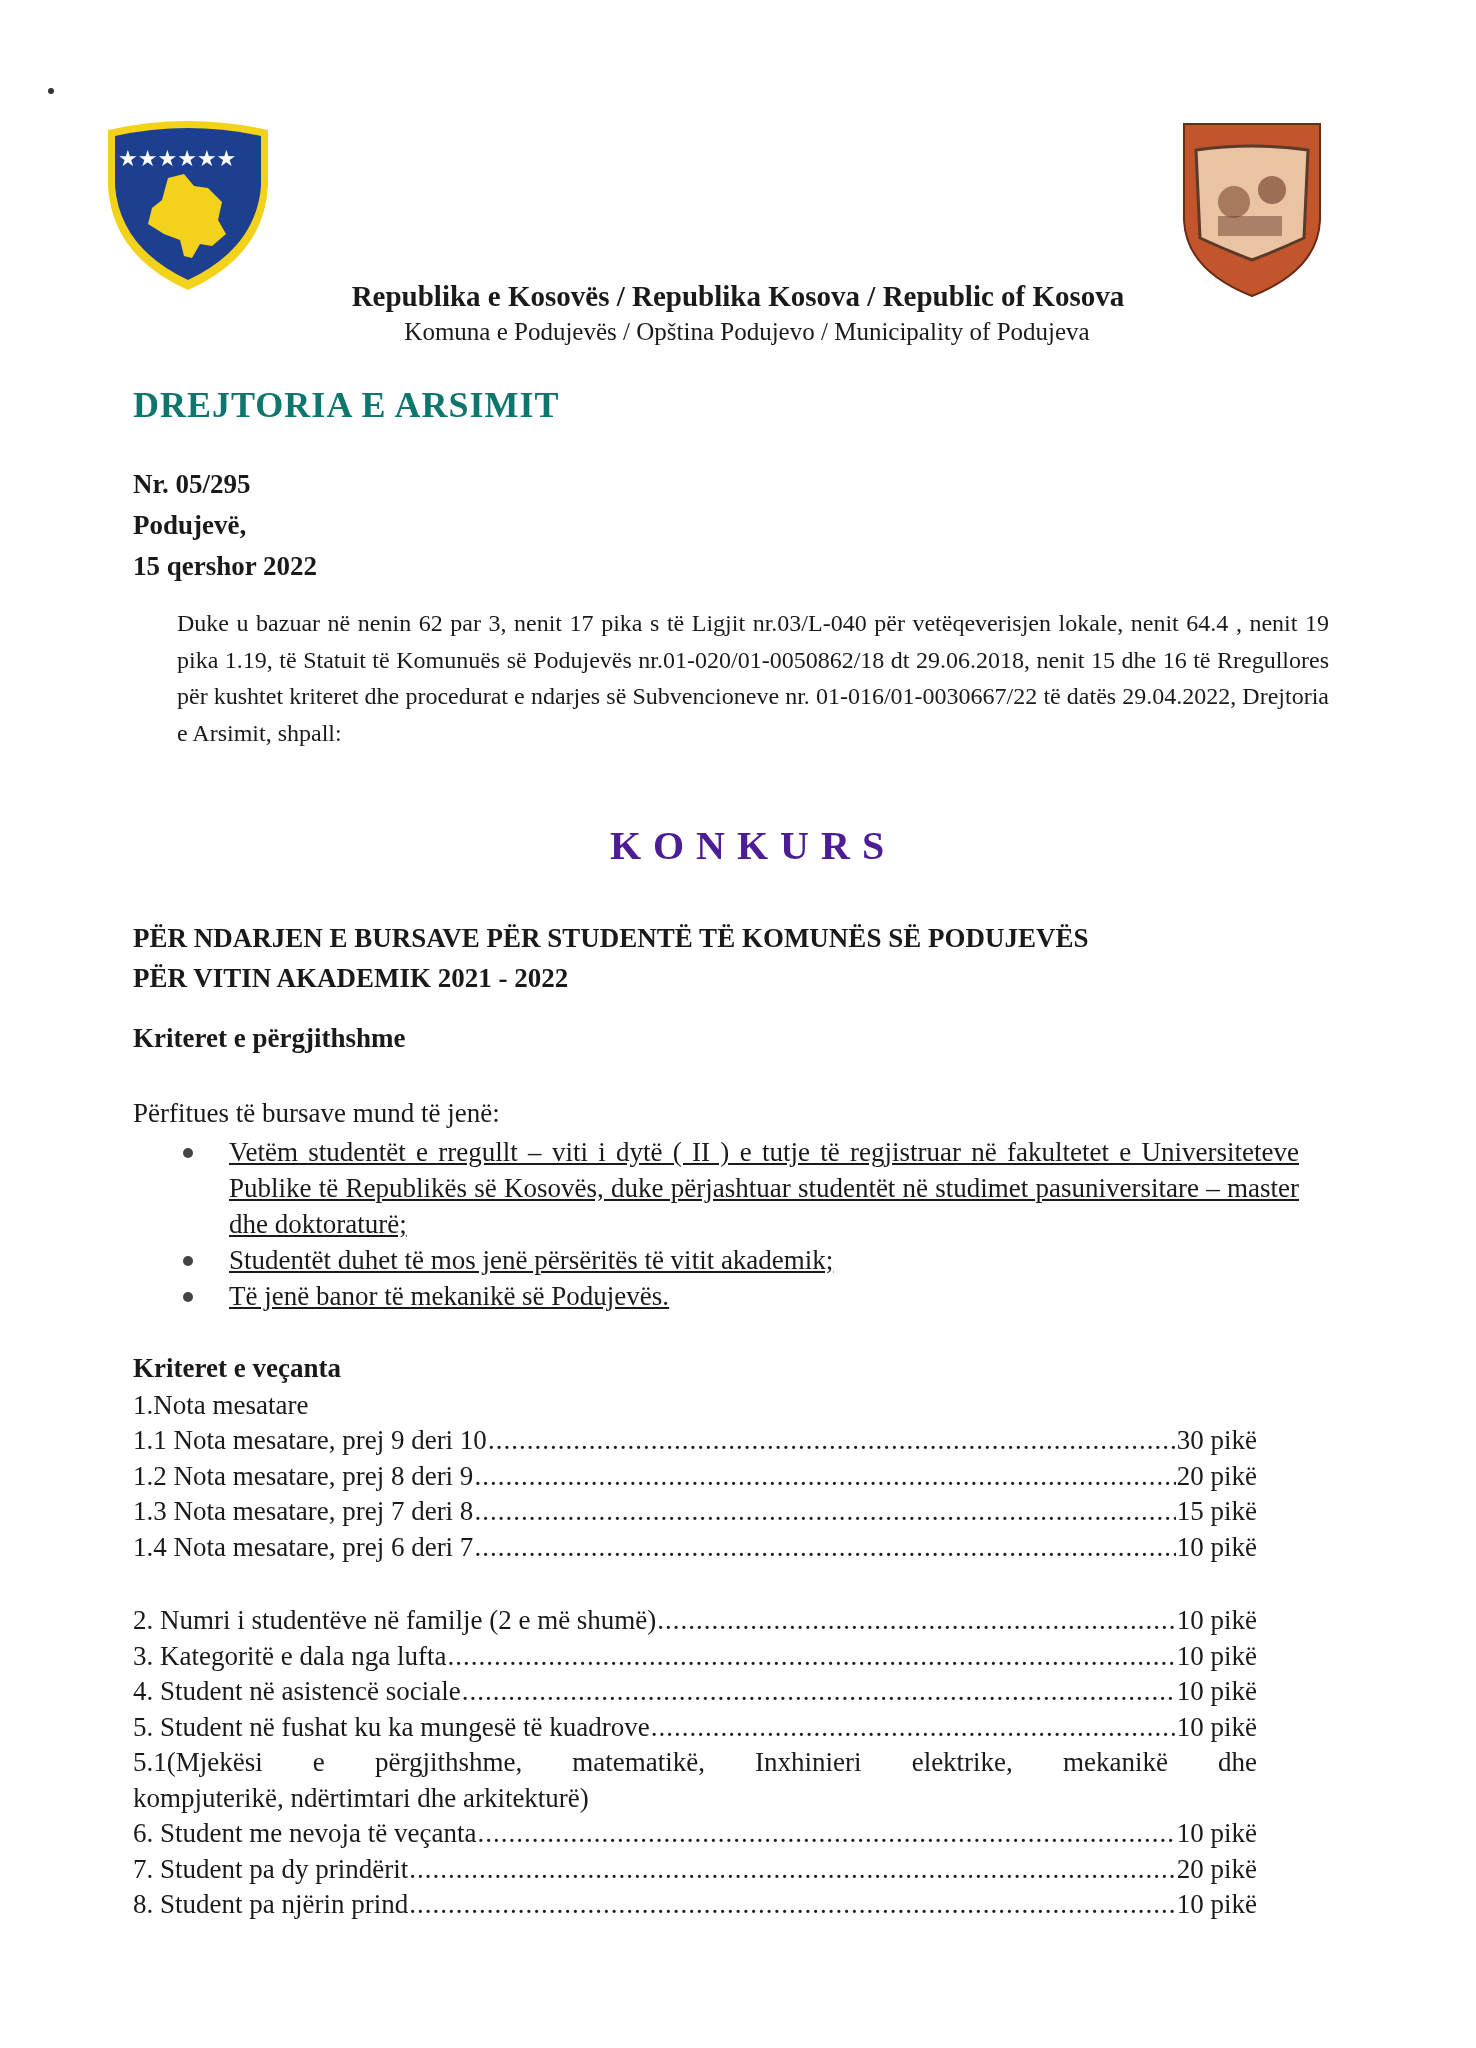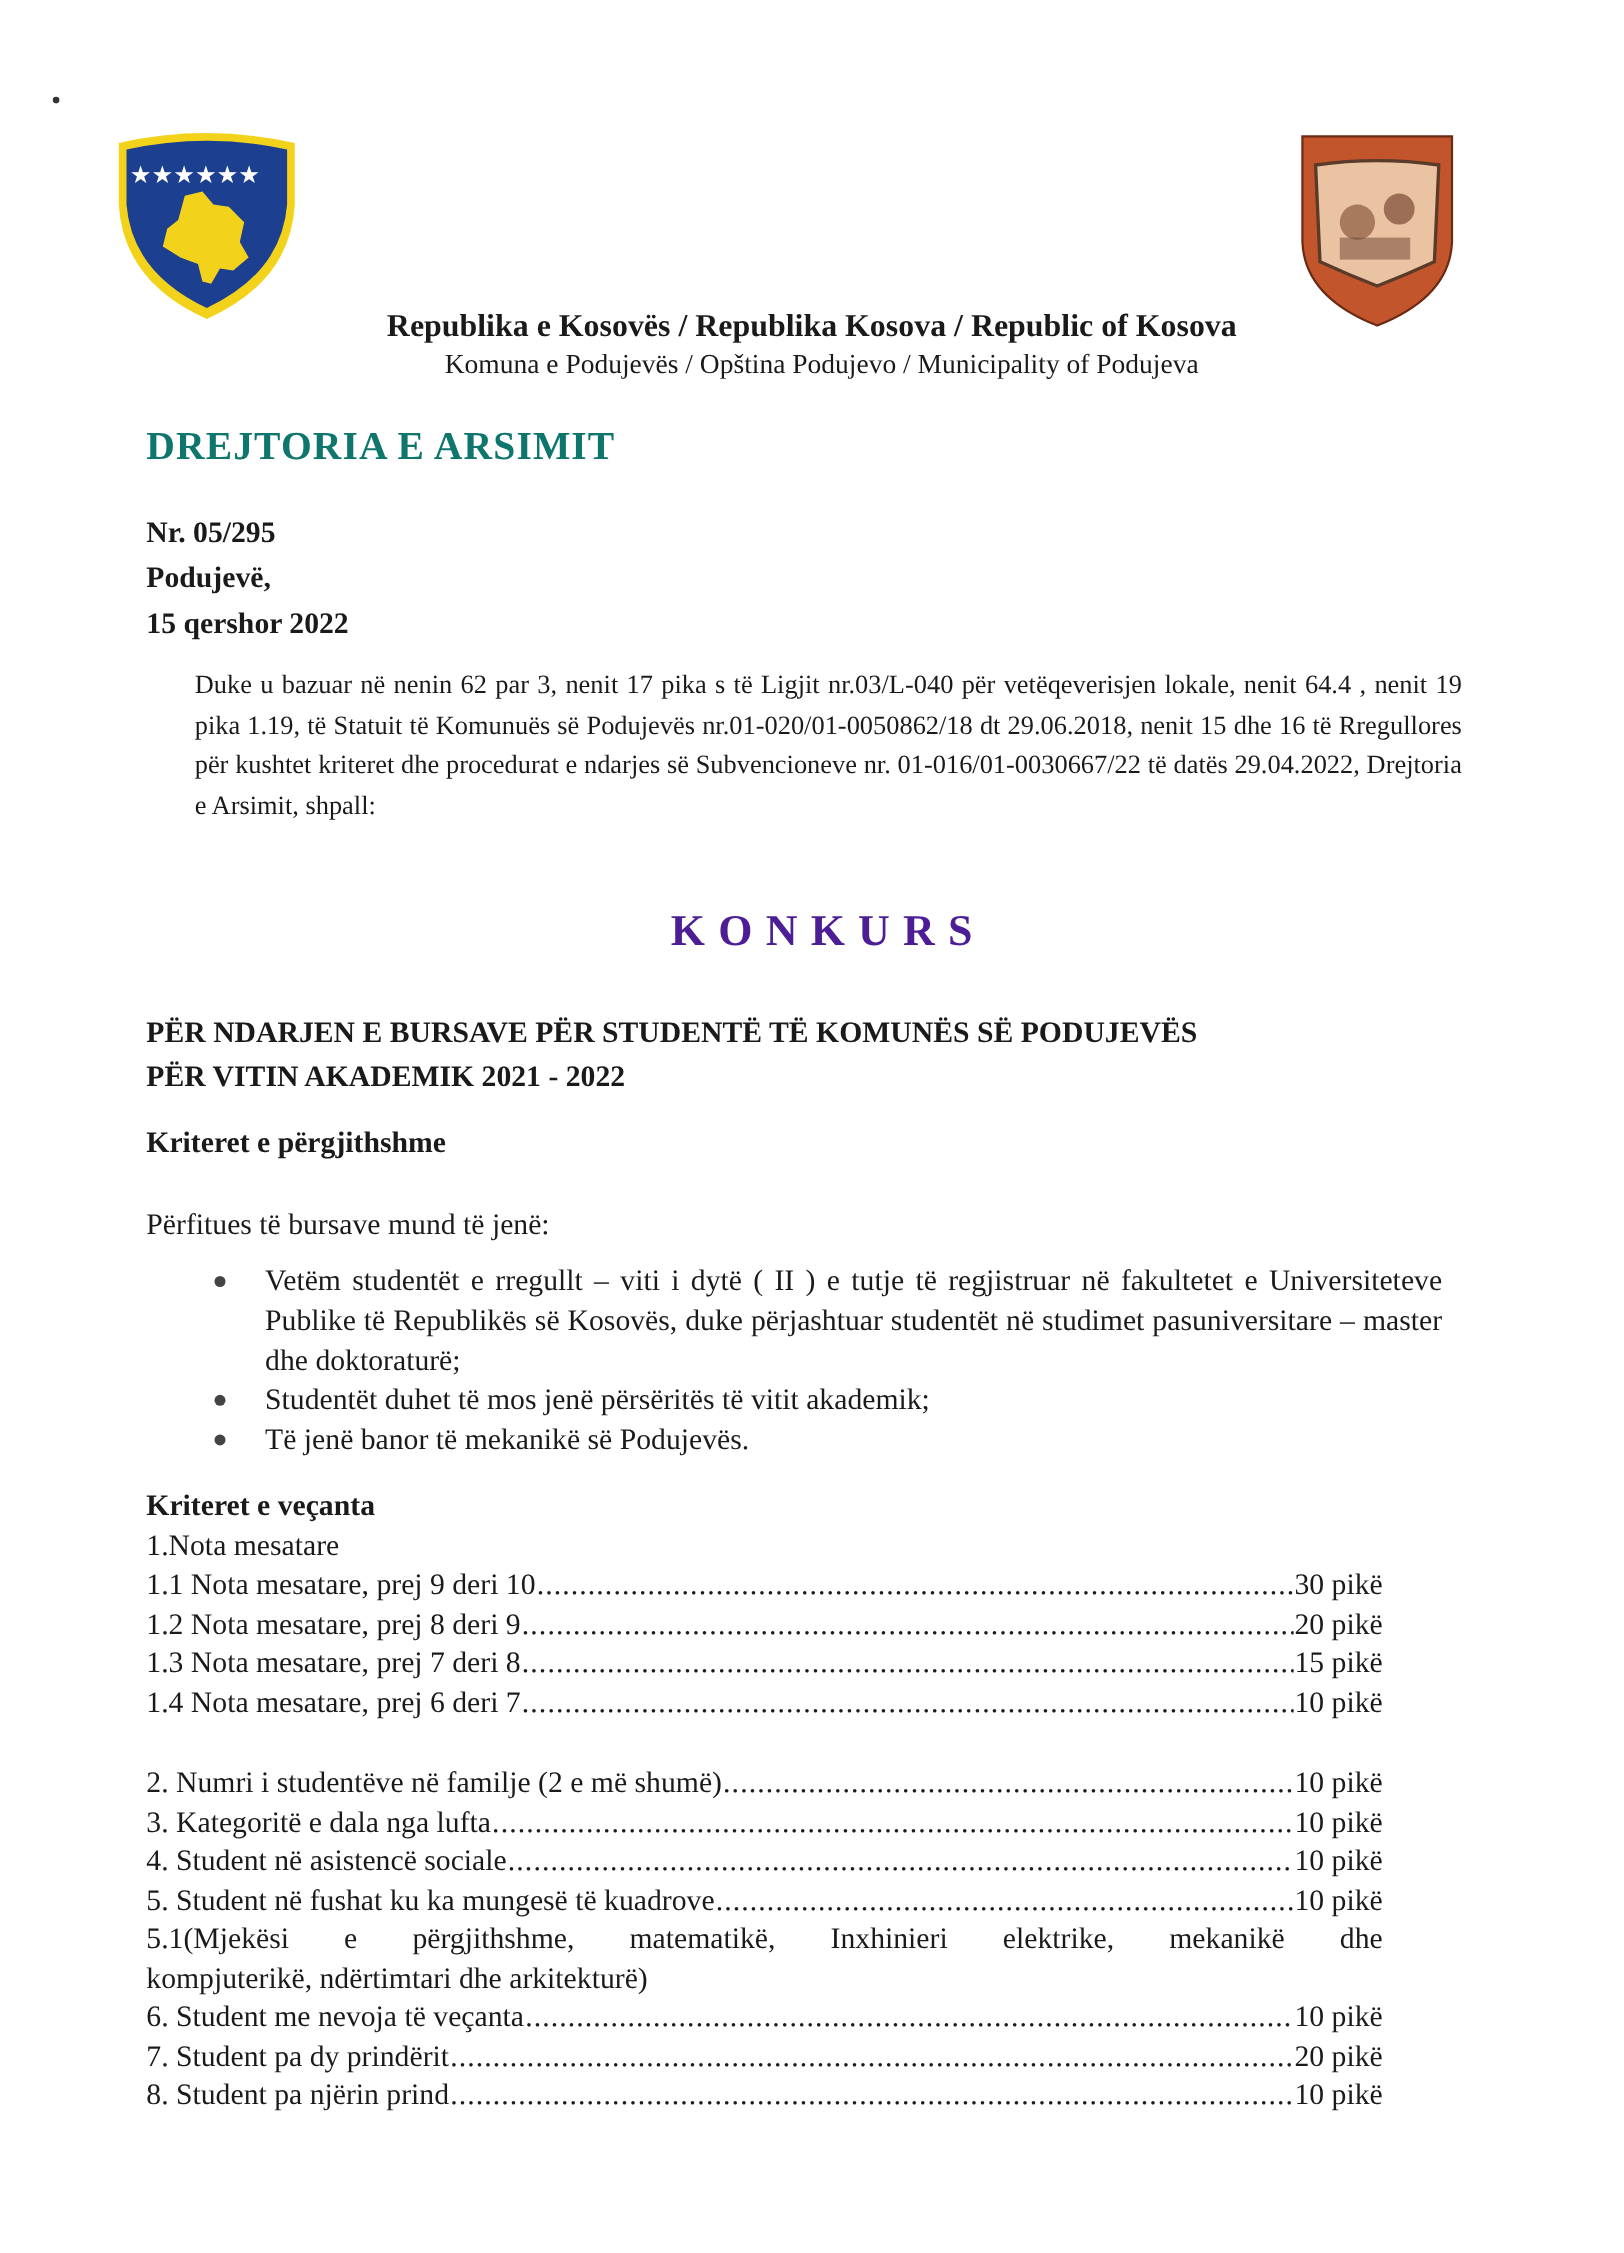--- a/index.html
+++ b/index.html
@@ -11,21 +11,21 @@
   .emblem-right { left: 1178px; top: 120px; width: 148px; height: 178px; }
   .hdr1 { left: 0; width: 1476px; top: 280px; text-align: center; font-weight: bold; font-size: 29px; box-sizing: border-box; }
   .hdr2 { left: 0; width: 1454px; top: 318px; text-align: center; font-size: 25px; padding-left: 40px; box-sizing: border-box; }
   .dept { left: 133px; top: 384px; font-size: 36px; font-weight: bold; letter-spacing: 1px; color: #0f766e; }
   .refblock { left: 133px; top: 464px; font-size: 27px; font-weight: bold; line-height: 41px; }
   .intro { left: 133px; top: 605px; width: 1152px; font-size: 24px; line-height: 36.5px; text-align: justify; margin-left: 44px; }
   .konkurs { left: 0; width: 1476px; top: 822px; text-align: center; font-size: 40px; font-weight: bold; letter-spacing: 12px; color: #4c1d95; padding-left: 30px; box-sizing: border-box; }
   .subtitle { left: 133px; top: 918px; width: 1180px; font-size: 27px; font-weight: bold; line-height: 40px; }
   .sec1 { left: 133px; top: 1023px; font-size: 27px; font-weight: bold; }
   .lead { left: 133px; top: 1098px; font-size: 27px; }
-  .bullets { left: 133px; top: 1134px; width: 1166px; font-size: 27px; line-height: 36px; margin: 12px; padding: 0; list-style: none; }
+  .bullets { left: 133px; top: 1134px; width: 1166px; font-size: 27px; line-height: 36px; margin: 0; padding: 0; list-style: none; text-decoration: underline; }
   .bullets li { position: relative; padding-left: 96px; text-align: justify; }
   .bullets li .b { position: absolute; left: 50px; top: 14px; width: 10px; height: 10px; border-radius: 50%; background: #444; }
   .sec2 { left: 133px; top: 1353px; font-size: 27px; font-weight: bold; }
   .nota-h { left: 133px; top: 1390px; font-size: 27px; }
   .rows { left: 133px; width: 1124px; font-size: 27px; }
   .row { display: flex; align-items: baseline; height: 35.5px; white-space: nowrap; }
   .row .lbl { flex: 0 0 auto; }
   .row .dots { flex: 1 1 auto; overflow: hidden; margin: 0 1px; letter-spacing: 1px; }
   .row .dots::before { content: "........................................................................................................................................................................................................................................"; }
   .row .pts { flex: 0 0 auto; }

